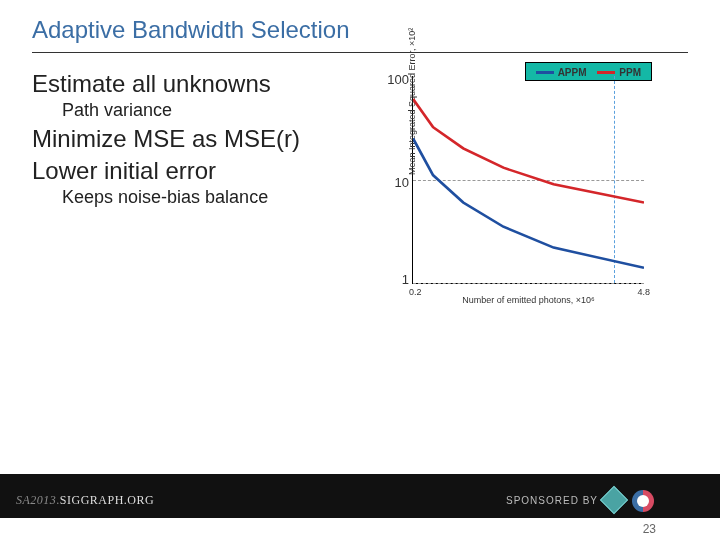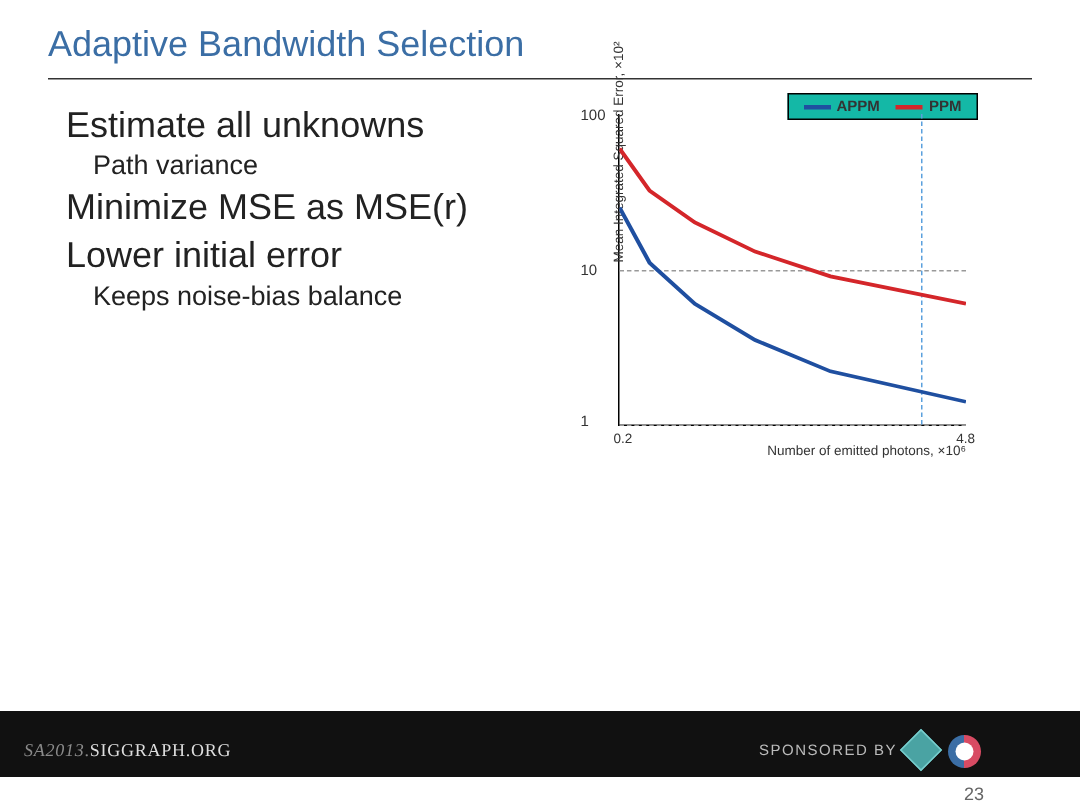--- a/index.html
+++ b/index.html
@@ -1,38 +1,38 @@
 <!DOCTYPE html>
 <html><head>
 <meta charset="utf-8">
 <style>
   html,body{margin:0;padding:0;width:720px;height:540px;background:#fff;font-family:Arial,Helvetica,sans-serif;color:#333;overflow:hidden}
   .slide{position:relative;width:668px;height:540px;box-sizing:border-box}
   .title{position:absolute;left:32px;top:16px;font-size:24px;color:#3b6ea5;font-weight:400}
   .hr{position:absolute;left:32px;top:52px;width:656px;height:0;border-top:1px solid #333}
   .content{position:absolute;left:32px;top:66px}
-  .h1{font-size:24px;color:#222;margin:4px 0 2px 12px}
+  .h1{font-size:24px;color:#222;margin:4px 0 2px 0}
   .sub{font-size:18px;color:#222;margin:0 0 2px 30px}
   .chart{position:absolute;right:18px;top:66px;width:268px;height:246px;border:0 solid #000}
   .footer{position:absolute;left:0;bottom:22px;width:720px;height:44px;background:#111}
   .furl{position:absolute;left:16px;bottom:32px;font-family:Georgia,serif;font-size:12px;letter-spacing:.5px}
   .furl .sa{color:#8a8a8a;font-style:italic}
   .furl .dot{color:#8a8a8a}
   .furl .sig{color:#ddd;font-style:normal}
   .spon{position:absolute;right:70px;bottom:34px;color:#bbb;font-size:10px;letter-spacing:1px}
   .diamond{position:absolute;right:44px;bottom:30px;width:18px;height:18px;transform:rotate(45deg);background:#4aa3a3;border:1px solid #7cc}
   .swirl{position:absolute;right:14px;bottom:28px;width:22px;height:22px;border-radius:50%;background:conic-gradient(#d84b63 0 50%,#3b6ea5 50% 100%)}
   .swirl::after{content:"";position:absolute;left:5px;top:5px;width:12px;height:12px;border-radius:50%;background:#fff}
   .pg{position:absolute;right:12px;bottom:4px;font-size:12px;color:#666}
   
   .axes{position:absolute;left:30px;top:10px;right:6px;bottom:28px;border-left:1px solid #000;border-bottom:1px solid #000}
   .ylab{position:absolute;left:-6px;top:50%;transform:translateY(-50%) rotate(-90deg);transform-origin:left top;font-size:9px;color:#333;white-space:nowrap}
-  .xlab{position:absolute;left:0;right:0;bottom:-22px;text-align:right;font-size:9px;color:#333}
+  .xlab{position:absolute;left:0;right:0;bottom:-22px;text-align:center;font-size:9px;color:#333}
   .xtick{position:absolute;bottom:-14px;font-size:9px;color:#333}
-  .ytick{position:absolute;left:-26px;font-size:10px;color:#333;width:22px;}
+  .ytick{position:absolute;left:-26px;font-size:13px;color:#333;width:22px;text-align:right}
   .grid{position:absolute;left:0;right:0;border-top:1px dashed #999}
   .vgrid{position:absolute;top:0;bottom:0;border-left:1px dashed #5aa0dd}
   .legend{position:absolute;right:-2px;top:-4px;background:#14b8a6;border:1px solid #000;padding:2px 6px;font-size:10px}
   .lg{display:inline-flex;align-items:center;margin:0 4px}
   .sw{display:inline-block;width:18px;height:3px;margin-right:4px}
   svg.lines{position:absolute;left:0;top:0;width:100%;height:100%}
 </style>
 </head>
 <body>
 

